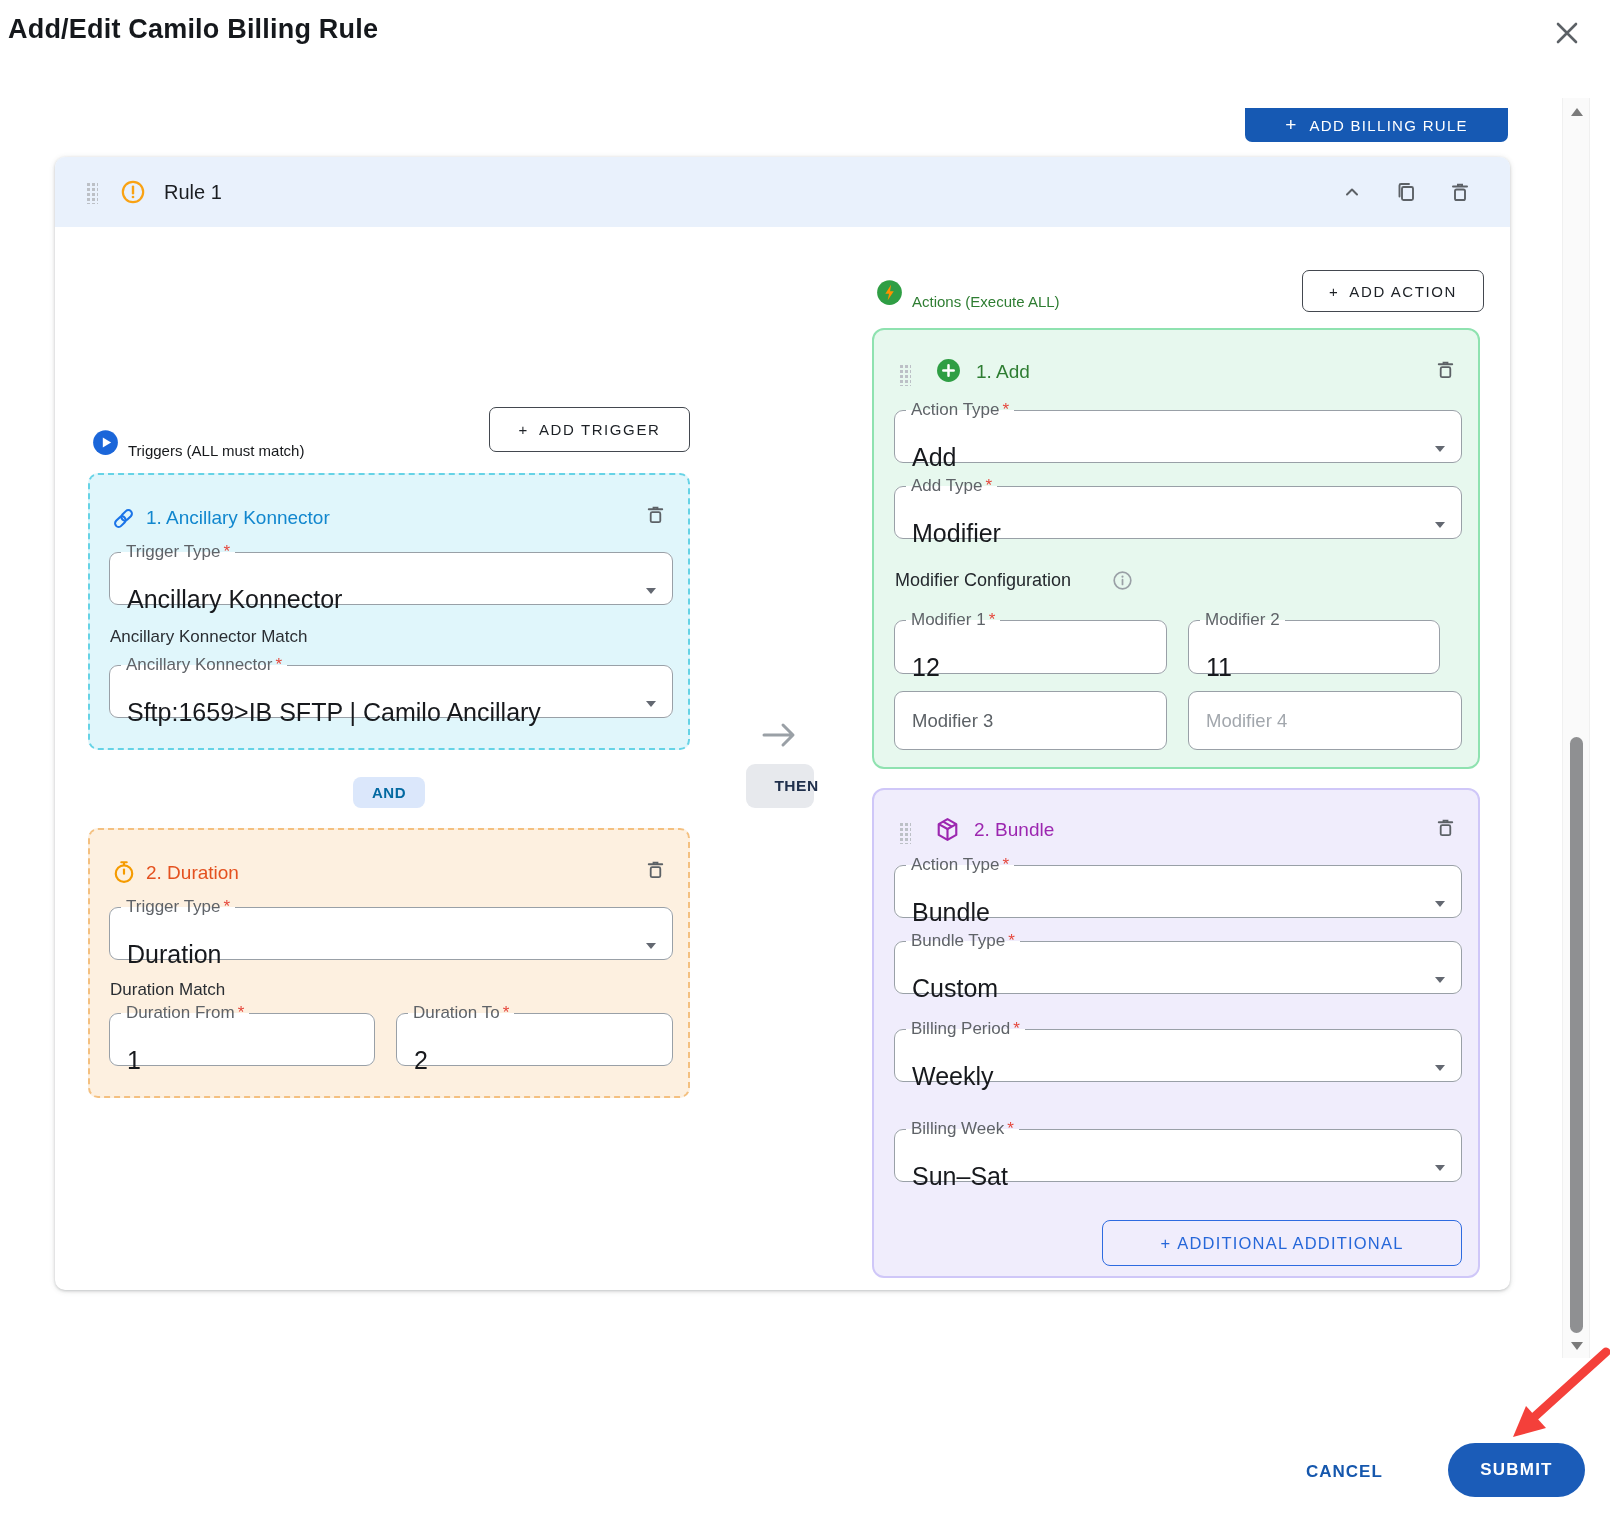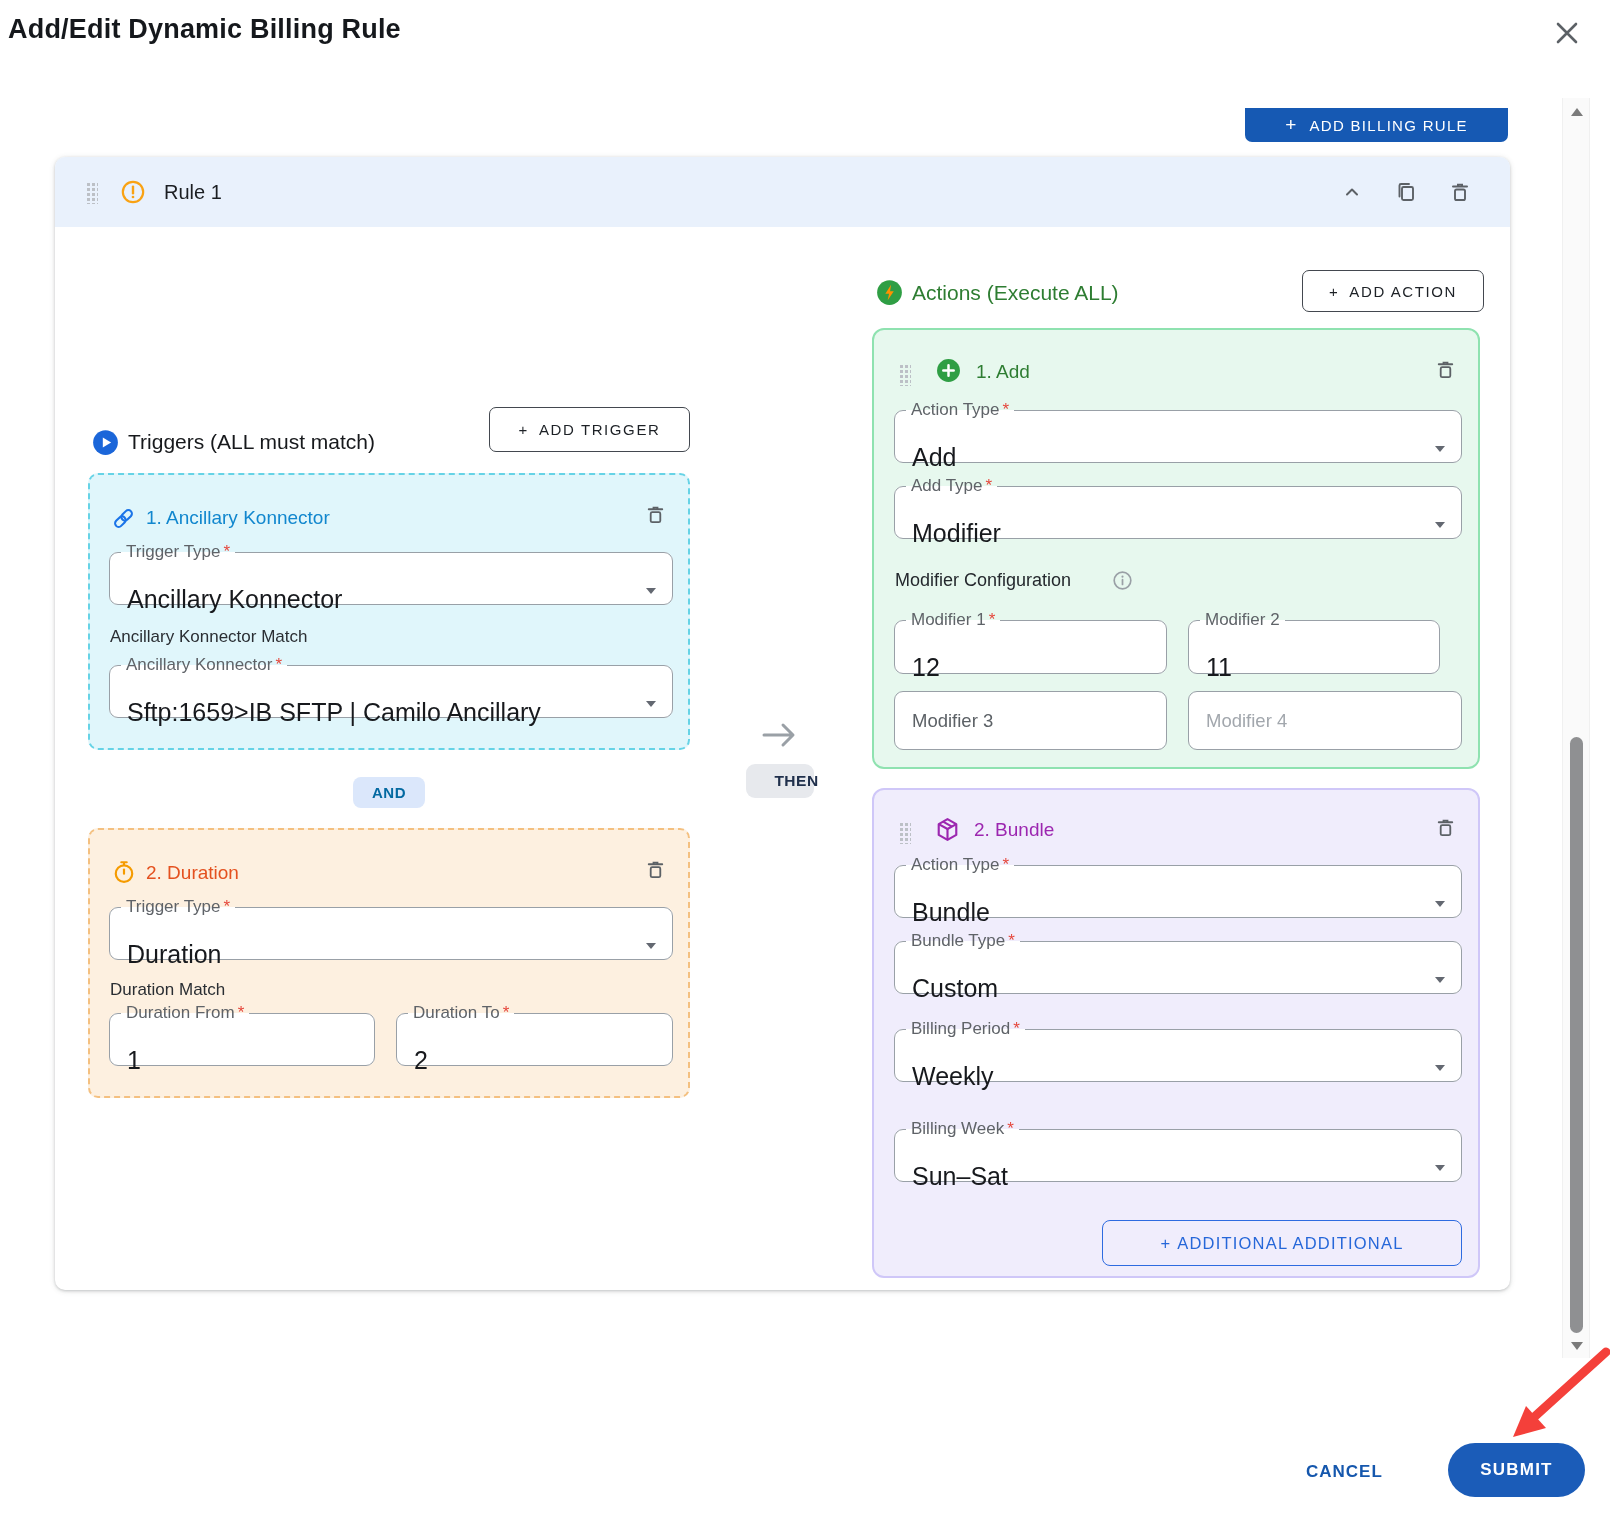--- a/index.html
+++ b/index.html
@@ -27,21 +27,21 @@
   .hdr-icon { width:24px; height:24px; cursor:pointer; }
   .hdr-icons { display:flex; align-items:center; gap:30px; }
 
   
   .dots { width:13px; height:23px;
     background-image:radial-gradient(circle, #bcc0c6 1.6px, transparent 1.9px);
     background-size:5px 5px; background-position:1px 1px; }
   .rule-header .dots { margin-right:22px; }
 
   
-  .sec-title { font-size:21px; }
+  .sec-title { font-size:15px;margin-top:12px; }
   .outline-btn { position:absolute; background:#fff; border:1.2px solid #43484f; border-radius:7px;
     display:flex; align-items:center; justify-content:center; gap:10px; font-size:15px; letter-spacing:1.6px;
     color:#1d2126; cursor:pointer; font-family:inherit; }
 
   
   .t-card { border-radius:10px; }
   .trigger1 { left:88px; top:473px; width:602px; height:277px; background:#e0f6fb; border:2px dashed #66d3e6; }
   .trigger2 { left:88px; top:828px; width:602px; height:270px; background:#fdf0e0; border:2px dashed #f4c080; }
   .action1 { left:872px; top:328px; width:608px; height:441px; background:#e7f8ee; border:2px solid #8fe2b0; border-radius:12px; }
   .action2 { left:872px; top:788px; width:608px; height:490px; background:#f0edfc; border:2px solid #cfc7f8; border-radius:12px; }
@@ -56,21 +56,21 @@
   .caret { position:absolute; right:16px; top:29px; width:0; height:0;
     border-left:5.5px solid transparent; border-right:5.5px solid transparent; border-top:6.5px solid #636871; }
   .ph-field { position:absolute; background:#fff; border:1.4px solid #99a0a7; border-radius:9px; }
   .ph { position:absolute; left:17px; top:50%; transform:translateY(-50%); font-size:18.5px; }
   .ph-dark { color:#5c6166; } .ph-light { color:#a2a7ad; }
   .sub-heading { font-size:17px; color:#2a2e33; }
 
   
   .and-chip { left:353px; top:777px; width:72px; height:31px; background:#dbe7fb; color:#0369a1;
     border-radius:8px; display:flex; align-items:center; justify-content:center; font-size:15px; font-weight:700; letter-spacing:.5px; }
-  .then-chip { left:746px; top:764px; width:68px; height:34px; background:#e7e9ed; color:#20304c;
+  .then-chip { left:746px; top:764px; width:68px; height:44px; background:#e7e9ed; color:#20304c;
     border-radius:9px; display:flex; align-items:center; justify-content:center; font-size:15.5px; font-weight:700; letter-spacing:.5px;padding-left:33px; }
 
   
   .addl-btn { left:228px; top:430px; width:360px; height:46px; position:absolute; background:transparent;
     border:1.6px solid #2e6be0; border-radius:8px; color:#2667d9; font-size:16.5px; letter-spacing:1.2px;
     display:flex; align-items:center; justify-content:center; gap:6px; cursor:pointer; font-family:inherit; }
 
   
   .cancel-btn { left:1296px; top:1456px; background:none; border:none; color:#1557ad; font-size:17px;
     font-weight:700; letter-spacing:1px; cursor:pointer; font-family:inherit; padding:6px 10px; }
@@ -85,21 +85,21 @@
   .sb-down { position:absolute; left:8px; bottom:8px; width:0; height:0;
     border-left:6px solid transparent; border-right:6px solid transparent; border-top:8px solid #7b7b7b; }
   .sb-thumb { position:absolute; left:7px; top:639px; width:13px; height:596px; background:#8f9092; border-radius:7px; }
 
   .annot { left:0; top:0; width:1610px; height:1518px; pointer-events:none; }
   svg { display:block; }
 </style>
 </head>
 <body>
 
-<div class="abs dlg-title">Add/Edit Dynamic Billing Rule</div>
+<div class="abs dlg-title">Add/Edit Camilo Billing Rule</div>
 <div class="abs close-btn">
   <svg width="30" height="30" viewBox="0 0 30 30">
       <path d="M6 6 L24 24 M24 6 L6 24" stroke="#5c6166" stroke-width="2.6" stroke-linecap="round"></path>
     </svg>
 </div>
 
 <button class="abs add-rule-btn">
   <span class="plus">+</span>
   <span>ADD BILLING RULE</span>
 </button>

